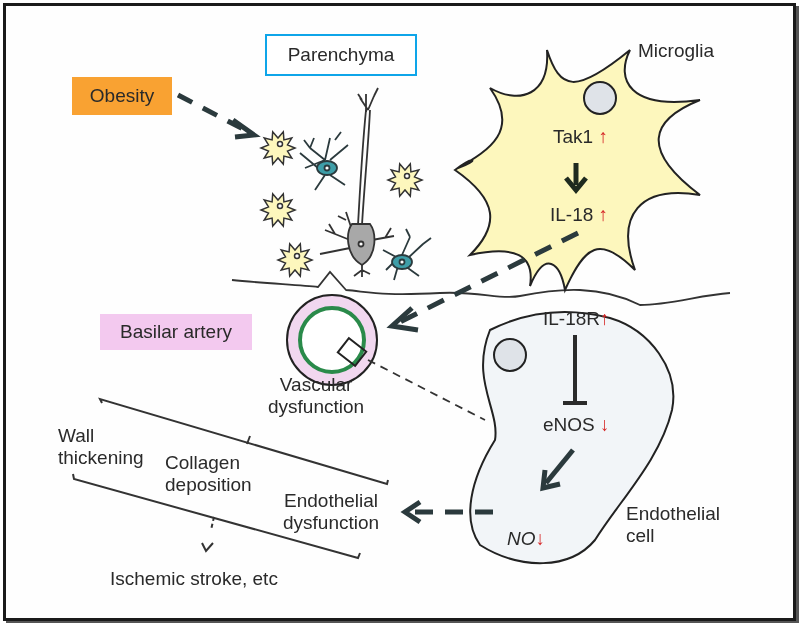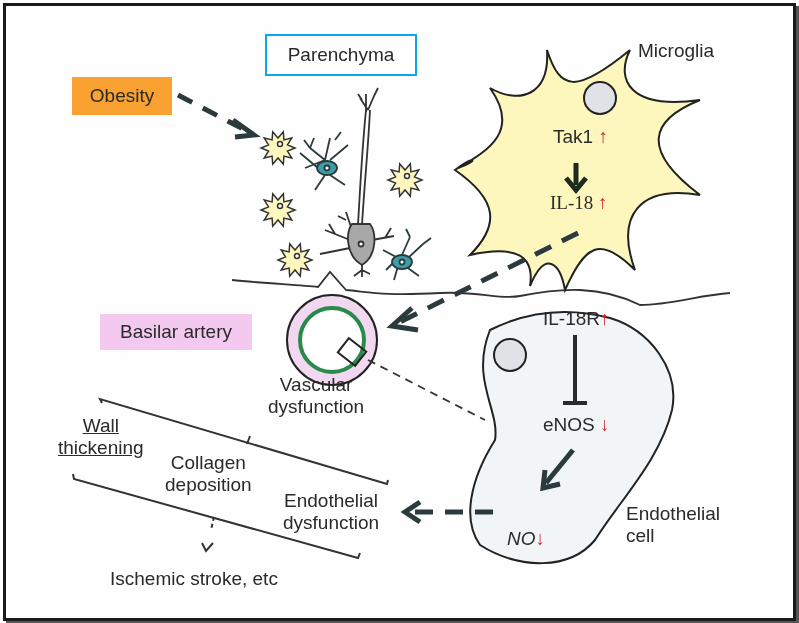--- a/index.html
+++ b/index.html
@@ -114,24 +114,24 @@
   </div>
 <div class="box" style="left:265px;top:34px;width:148px;height:38px;border:2px solid #0ea5e9;background:#fff;">
     <span>Parenchyma</span>
   </div>
 <div class="box" style="left:100px;top:314px;width:152px;height:36px;background:#f3c9ef;">
     <span>Basilar artery</span>
   </div>
 
 <div class="lbl" style="left:638px;top:40px;">Microglia</div>
 <div class="lbl" style="left:553px;top:126px;"><span>Tak1</span> <span class="up">↑</span></div>
-<div class="lbl" style="left:550px;top:192px;font-family:Liberation Serif, serif;"><span>IL-18</span> <span class="up">↑</span></div>
+<div class="lbl" style="left:550px;top:204px;"><span>IL-18</span> <span class="up">↑</span></div>
 
 <div class="lbl" style="left:543px;top:308px;"><span>IL-18R</span><span class="up">↑</span></div>
 <div class="lbl" style="left:543px;top:414px;"><span>eNOS</span> <span class="down">↓</span></div>
 <div class="lbl" style="left:507px;top:528px;font-style:italic;"><span>NO</span><span class="down">↓</span></div>
 <div class="lbl" style="left:626px;top:503px;"><span>Endothelial</span><br><span>cell</span></div>
 
 <div class="lbl" style="left:232px;top:374px;text-align:center;margin-left:36px;"><span>Vascular</span><br><span>dysfunction</span></div>
-<div class="lbl" style="left:58px;top:415px;text-align:center;text-decoration:underline;"><span>Wall</span><br><span>thickening</span></div>
-<div class="lbl" style="left:165px;top:452px;text-align:center;"><span>Collagen</span><br><span>deposition</span></div>
+<div class="lbl" style="left:58px;top:425px;text-align:left;"><span>Wall</span><br><span>thickening</span></div>
+<div class="lbl" style="left:165px;top:452px;"><span>Collagen</span><br><span>deposition</span></div>
 <div class="lbl" style="left:283px;top:490px;text-align:center;"><span>Endothelial</span><br><span>dysfunction</span></div>
 <div class="lbl" style="left:110px;top:568px;">Ischemic stroke, etc</div>
 
 </body></html>

